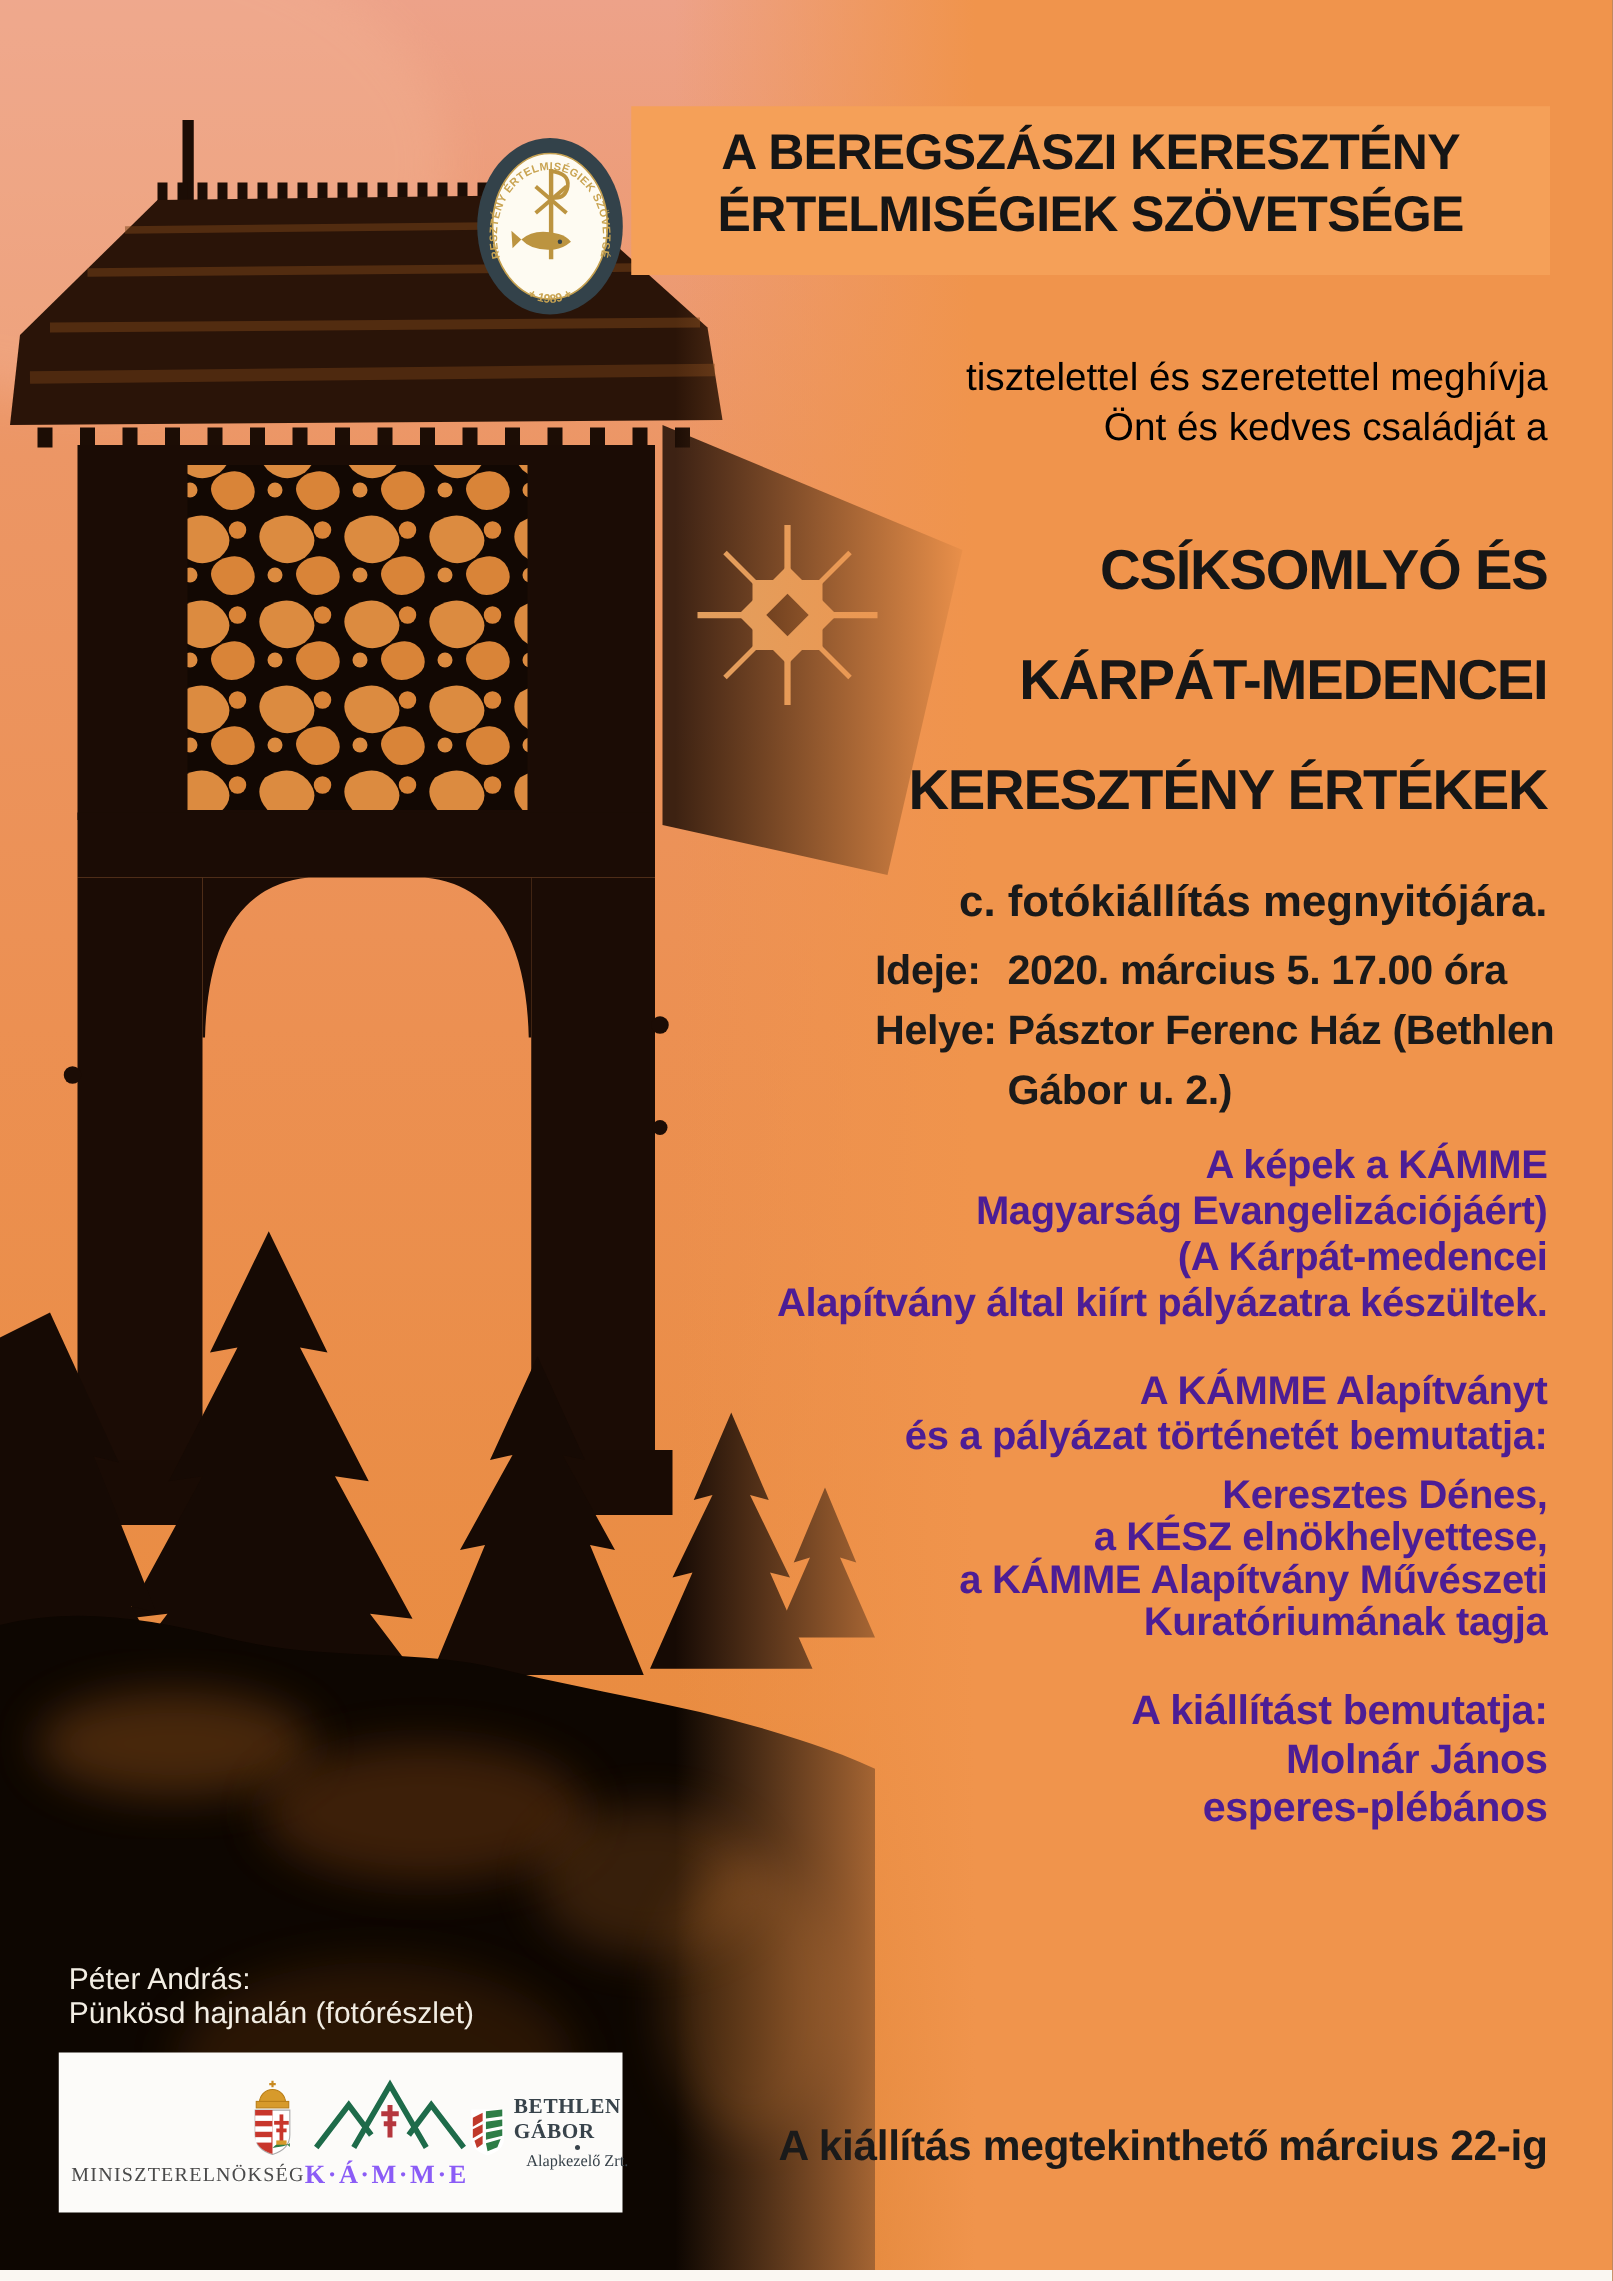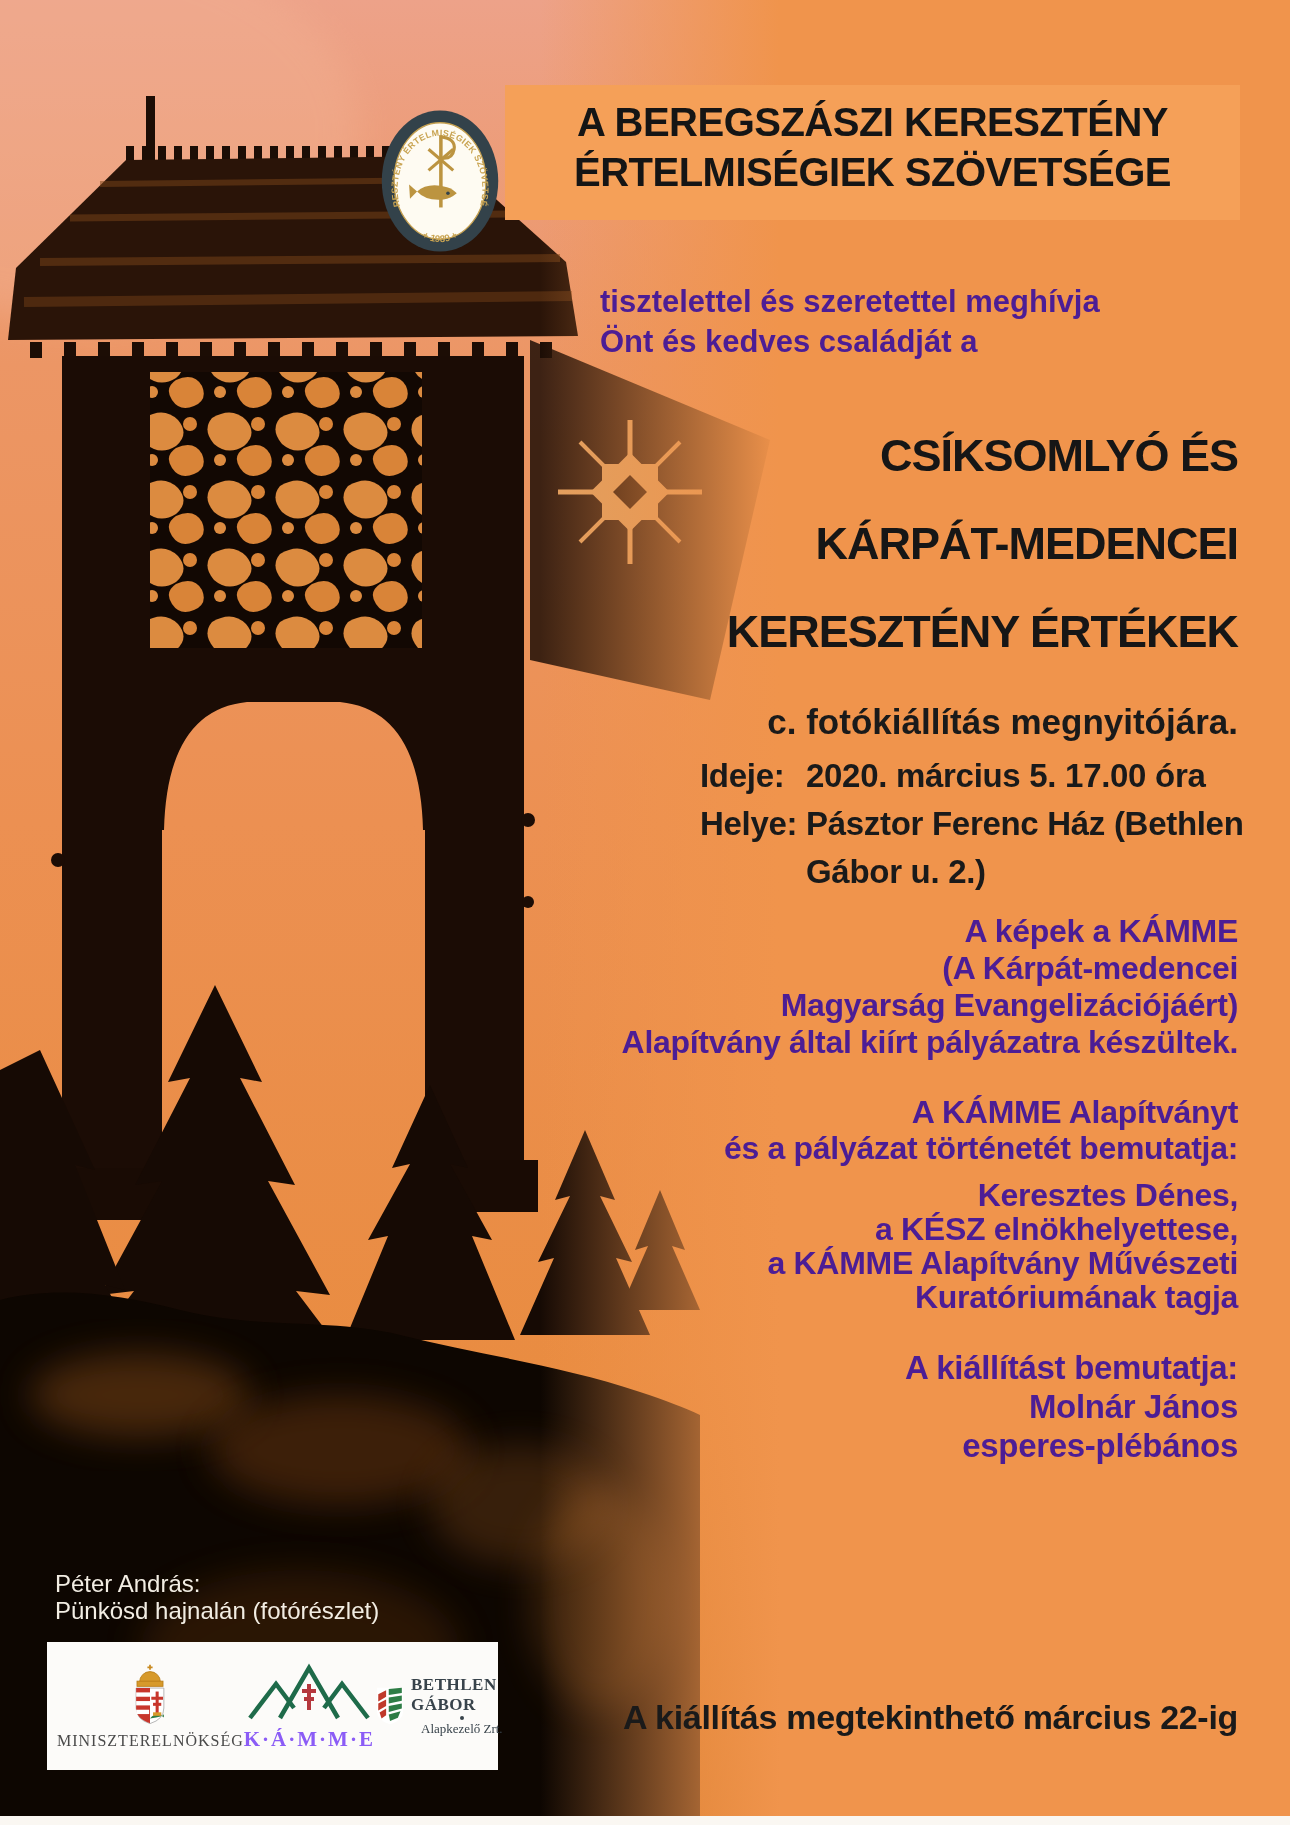--- a/index.html
+++ b/index.html
@@ -4,22 +4,22 @@
 <style>
   html,body{margin:0;padding:0;}
   body{font-family:"Liberation Sans",sans-serif;background:#777;}
   .poster{position:relative;width:1290px;height:1825px;background:#F0944C;overflow:hidden;}
   .poster *{box-sizing:border-box;}
   .photo-svg{position:absolute;left:0;top:0;z-index:1;}
   .title-panel{position:absolute;left:505px;top:85px;width:735px;height:135px;background:#F5A058;z-index:2;}
   .org-title{position:absolute;left:505px;top:97px;width:735px;text-align:center;
     font-weight:bold;font-size:40px;line-height:50px;color:#151515;z-index:3;letter-spacing:-0.5px;}
   .seal{position:absolute;left:378px;top:106px;width:124px;height:150px;z-index:4;}
-  .invitation{position:absolute;left:600px;top:282px;width:638px;text-align:left;
-    font-weight:bold;font-size:31px;line-height:40px;color:#4c1d95;z-index:3;}
+  .invitation{position:absolute;left:600px;top:282px;width:638px;text-align:right;
+    font-weight:normal;font-size:31px;line-height:40px;color:#000000;z-index:3;}
   .main-title{position:absolute;left:520px;top:412px;width:718px;text-align:right;
     font-weight:bold;font-size:45px;line-height:88px;color:#161616;z-index:3;letter-spacing:-1px;}
   .subtitle{position:absolute;left:520px;top:702px;width:718px;text-align:right;
     font-weight:bold;font-size:35px;color:#1a1a1a;z-index:3;}
   .details{position:absolute;left:700px;top:752px;z-index:3;color:#1a1a1a;font-weight:bold;
     font-size:33px;line-height:48px;letter-spacing:-0.3px;}
   .details .row{display:flex;}
   .details .lbl{width:106px;flex:none;}
   .details .val{white-space:nowrap;}
   .rblock{position:absolute;left:480px;width:758px;text-align:right;font-weight:bold;
@@ -28,21 +28,21 @@
   .presenter-intro{top:1094px;font-size:32px;line-height:36px;}
   .presenter{top:1178px;font-size:32px;line-height:34px;}
   .opener{top:1348px;font-size:33px;line-height:39px;}
   .footer-line{position:absolute;left:480px;top:1698px;width:758px;text-align:right;z-index:6;
     font-weight:bold;font-size:34px;color:#1a1a1a;letter-spacing:-0.3px;}
   .footer-line .val{margin-left:8px;}
   .credit{position:absolute;left:55px;top:1570px;z-index:6;color:#F2EDE3;
     font-size:24px;line-height:27px;font-weight:400;}
   .sponsors{position:absolute;left:47px;top:1642px;width:451px;height:128px;background:#FCFBF9;
     z-index:6;display:flex;align-items:center;justify-content:space-between;padding:6px 10px;}
-  .sp-col{display:flex;flex-direction:column;align-items:center;}
+  .sp-col{display:flex;flex-direction:column;align-items:flex-end;}
   .sp1-label{font-family:"Liberation Serif",serif;font-size:16px;letter-spacing:1px;color:#4a4a4a;margin-top:4px;}
   .sp2-label{font-family:"Liberation Serif",serif;font-size:21px;font-weight:bold;letter-spacing:2px;color:#8b5cf6;margin-top:3px;}
   .sp3{display:flex;align-items:center;}
   .sp3-text{display:flex;flex-direction:column;align-items:center;margin-left:6px;}
   .sp3-l1{font-family:"Liberation Serif",serif;font-size:17px;font-weight:bold;letter-spacing:0.5px;color:#38434B;}
   .sp3-dot{width:4px;height:4px;border-radius:50%;background:#38434B;margin:1px 0;}
   .sp3-l2{font-family:"Liberation Serif",serif;font-size:13px;color:#38434B;}
   .bottom-strip{position:absolute;left:0;top:1816px;width:1290px;height:9px;background:#FAF7F2;z-index:7;}
 </style>
 </head>
@@ -188,22 +188,22 @@
       <span class="val">Pásztor Ferenc Ház (Bethlen</span>
     </div>
     <div class="row">
       <span class="lbl"></span>
       <span class="val">Gábor u. 2.)</span>
     </div>
   </div>
 
   <div class="rblock about">
     <div>A képek a KÁMME</div>
+    <div>Magyarság Evangelizációjáért)</div>
     <div>(A Kárpát-medencei</div>
-    <div>Magyarság Evangelizációjáért)</div>
     <div>Alapítvány által kiírt pályázatra készültek.</div>
   </div>
 
   <div class="rblock presenter-intro">
     <div>A KÁMME Alapítványt</div>
     <div>és a pályázat történetét bemutatja:</div>
   </div>
 
   <div class="rblock presenter">
     <div>Keresztes Dénes,</div>

